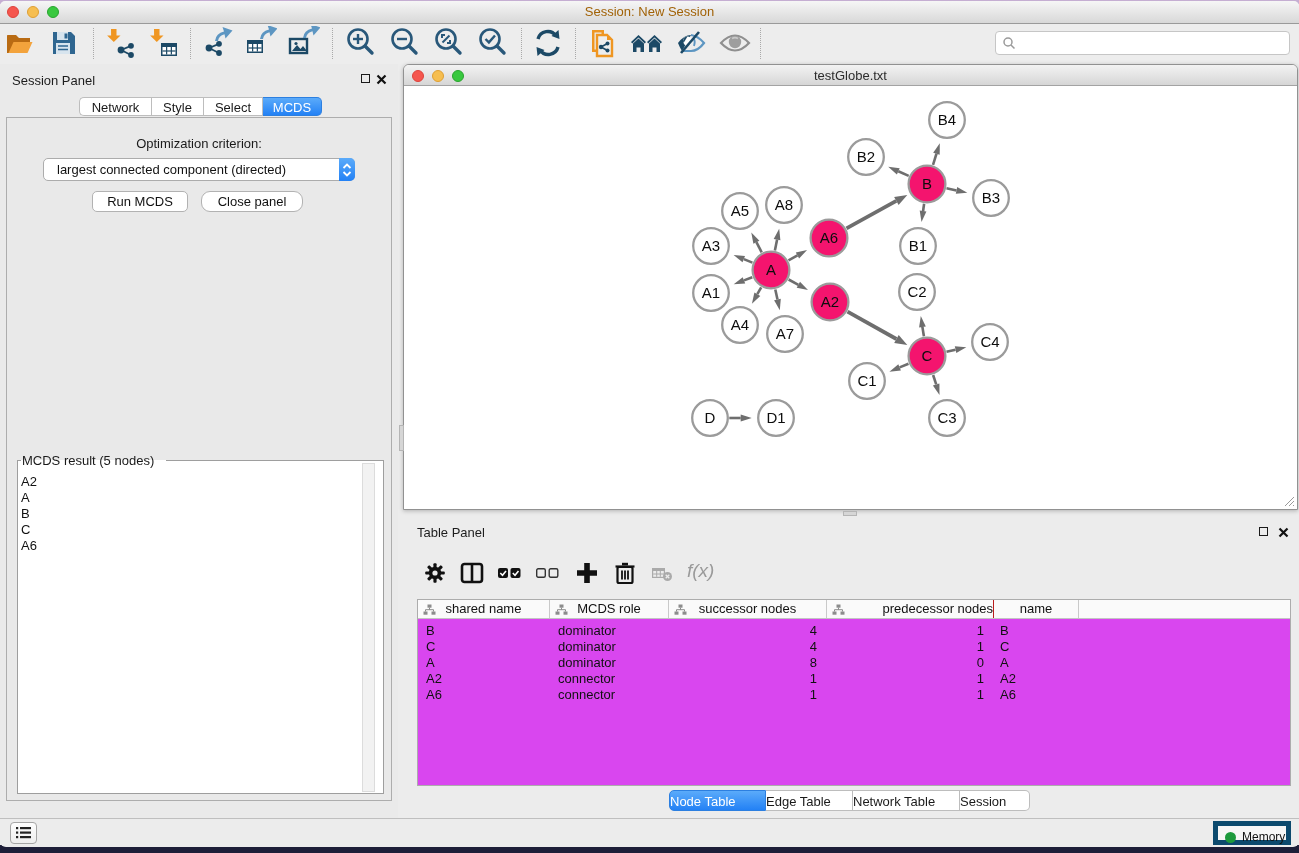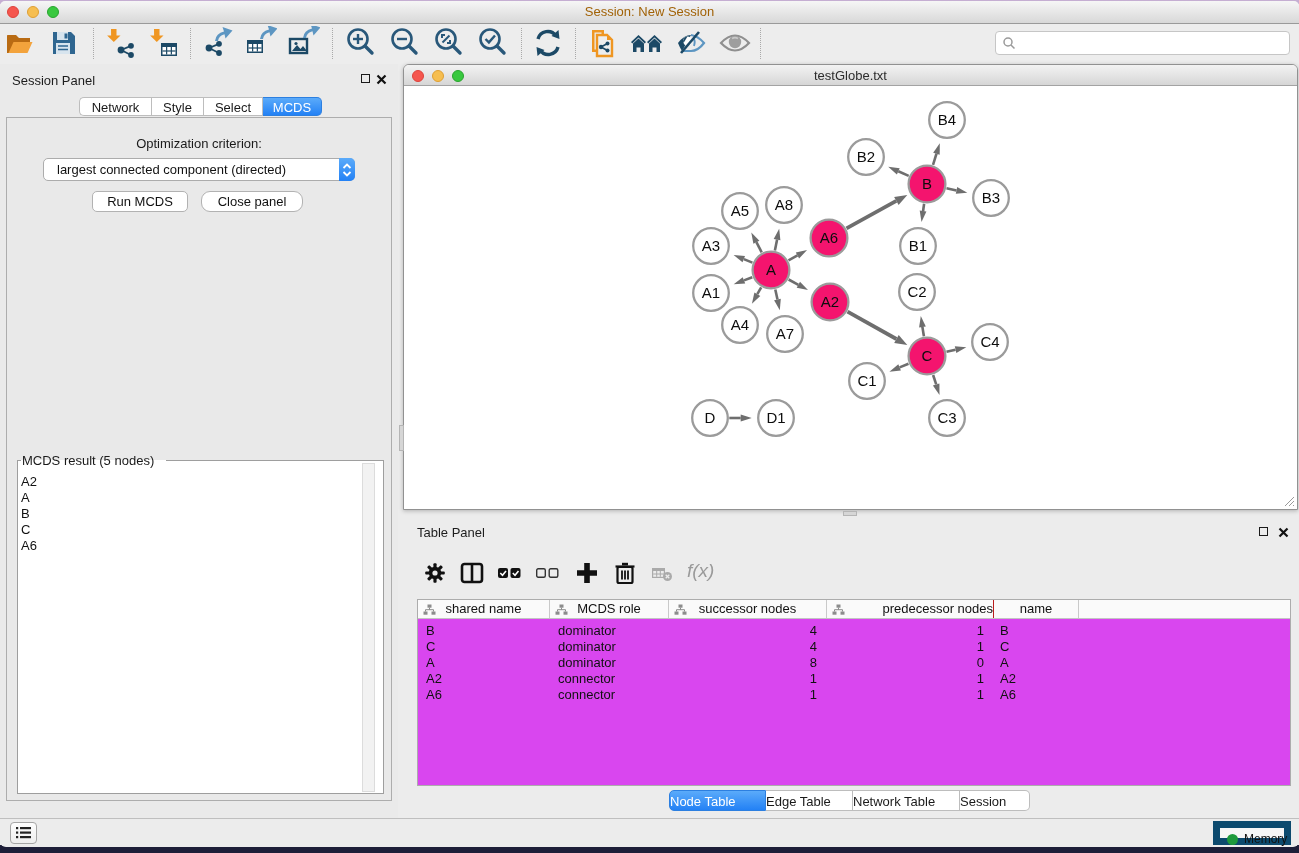--- a/index.html
+++ b/index.html
@@ -432,16 +432,16 @@
     <g fill="#222">
         <rect x="0" y="0" width="2.2" height="2.2"></rect>
         <rect x="4" y="0" width="11" height="2.2"></rect>
     <rect x="0" y="4.5" width="2.2" height="2.2"></rect>
         <rect x="4" y="4.5" width="11" height="2.2"></rect>
     <rect x="0" y="9" width="2.2" height="2.2"></rect>
         <rect x="4" y="9" width="11" height="2.2"></rect>
       </g>
     </svg>
 </div>
-<div class="abs" style="left:1213px;top:821px;width:78px;height:24px;background:#f6f6f6;border:7px solid #0c4a6e">
+<div class="abs" style="left:1213px;top:821px;width:78px;height:24px;background:#f6f6f6;border:5px solid #0c4a6e">
   <div class="abs" style="left:7px;top:6px;width:11px;height:11px;border-radius:50%;background:#1e9a3c"></div>
   <div class="abs" style="left:24px;top:4px;font-size:12px;color:#111">Memory</div>
 </div>
 
 </body></html>

